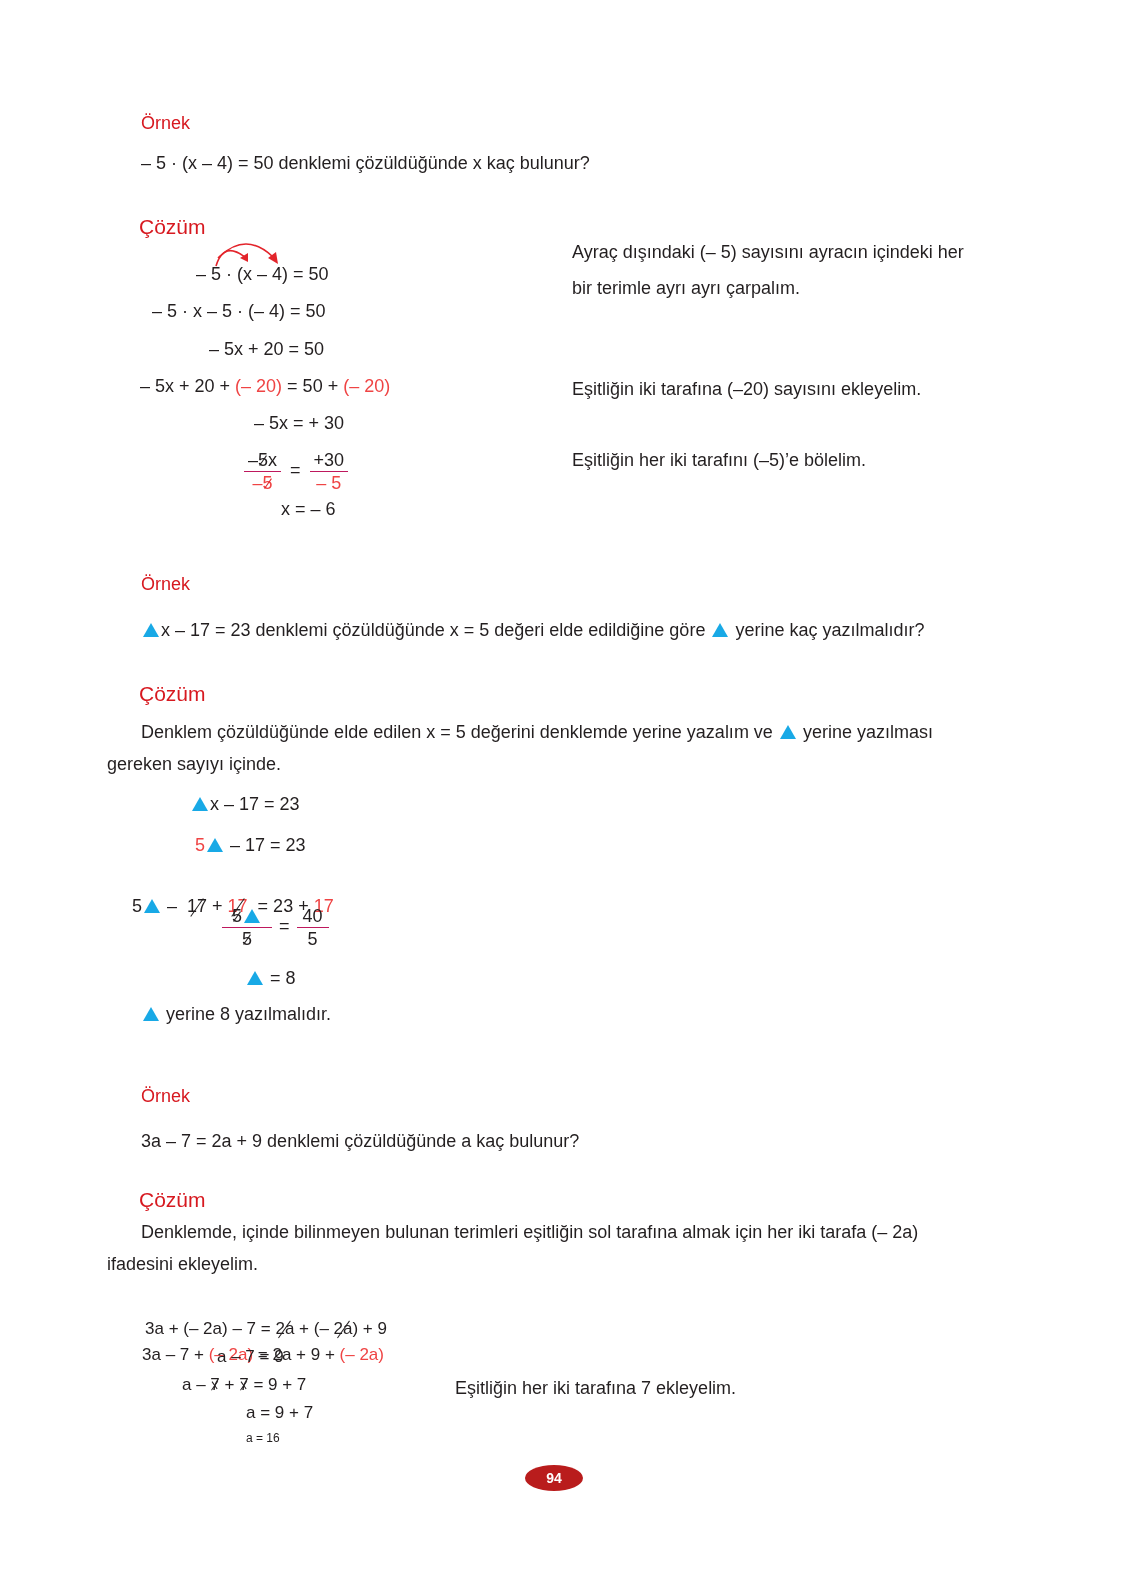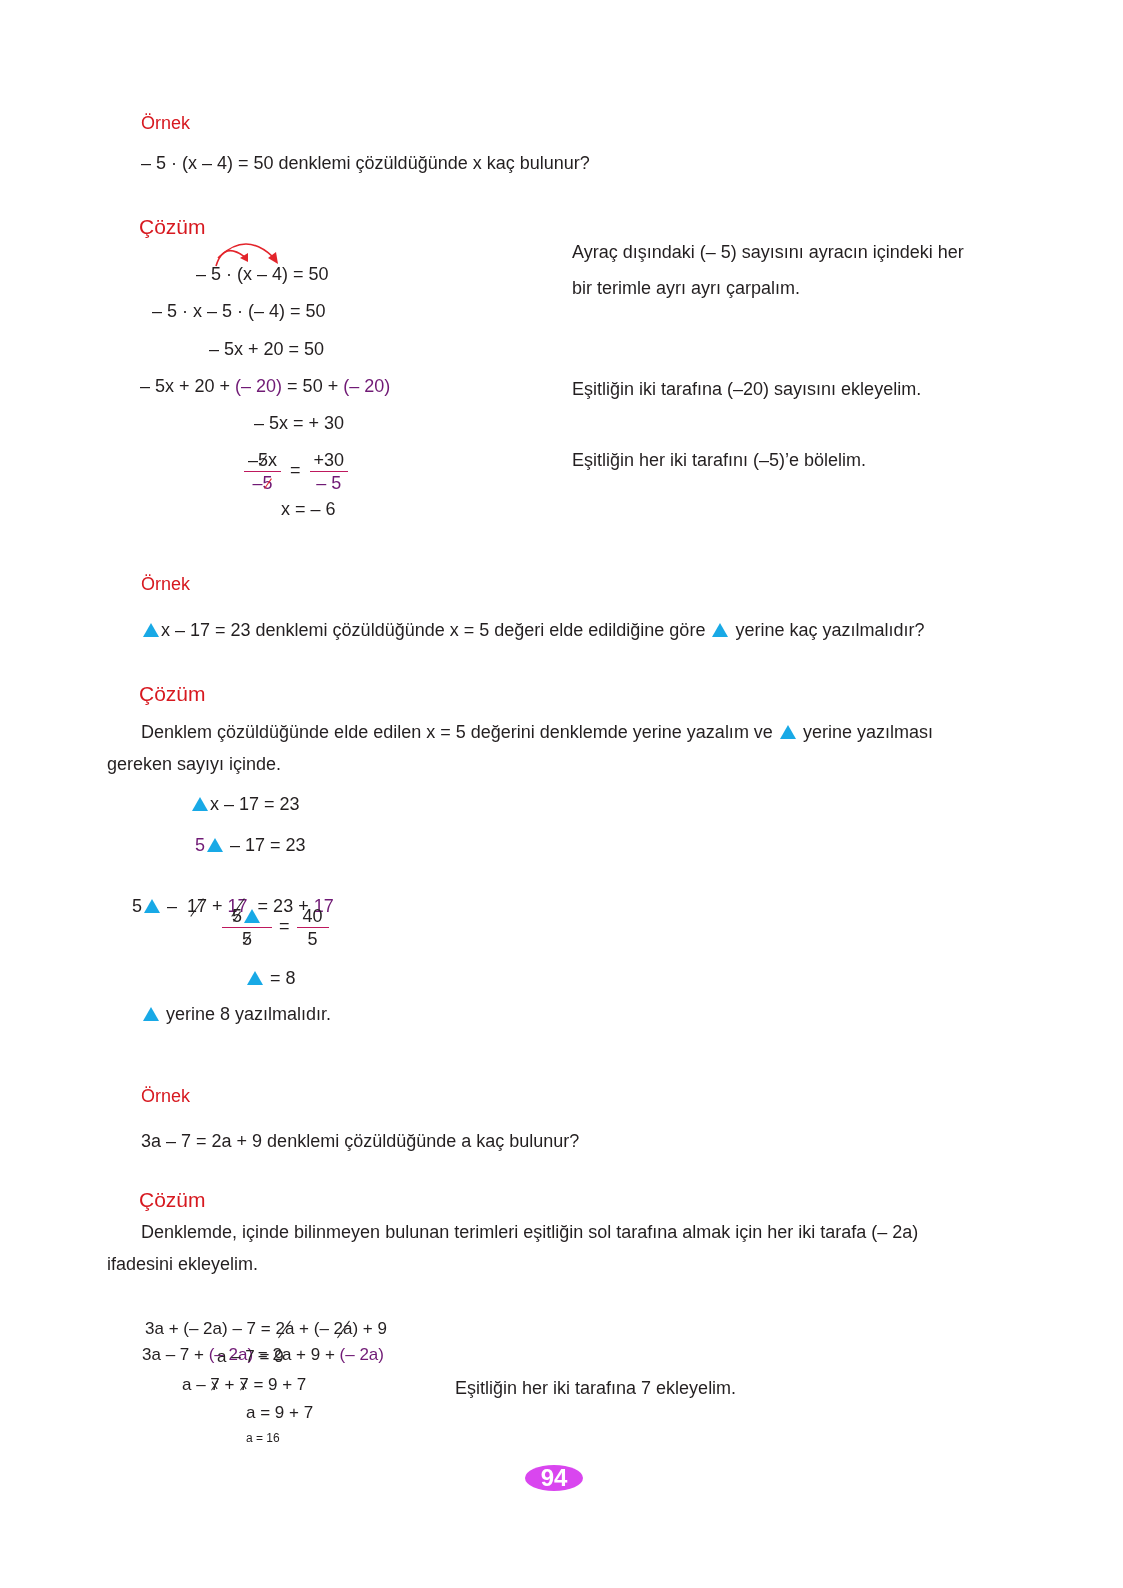--- a/index.html
+++ b/index.html
@@ -2,34 +2,34 @@
 <html><head>
 <meta charset="utf-8">
 <style>
   html, body { margin: 0; padding: 0; background: #ffffff; }
   body { width: 1123px; height: 1588px; position: relative; overflow: hidden;
          font-family: "Liberation Sans", sans-serif; color: #231f20; }
   .abs { position: absolute; white-space: nowrap; }
   .h-ornek { font-weight: normal; color: #d71920; font-size: 18px; }
   .h-cozum { color: #d71920; font-size: 21px; }
   .txt { font-size: 18px; }
-  .red { color: #701a75; }
+  .red { color: #ef4444; }
   .tri { display: inline-block; width: 0; height: 0;
          border-left: 8px solid transparent; border-right: 8px solid transparent;
          border-bottom: 14px solid #18a9e6; vertical-align: -1px; margin: 0 2px; }
   .strike { position: relative; display: inline-block; }
   .strike::after { content: ""; position: absolute; left: -1px; right: -1px; top: 50%;
                    border-top: 1.3px solid #231f20; transform: rotate(-55deg); }
   .strike.r::after { border-top-color: #e3242b; }
   .strike.x::before { content: ""; position: absolute; left: 0; right: 0; top: 50%;
                       border-top: 1.3px solid #231f20; transform: rotate(55deg); }
   .frac { display: inline-flex; flex-direction: column; align-items: center; vertical-align: middle; }
   .frac .num { padding: 0 4px; border-bottom: 1px solid #be185d; line-height: 22px; }
   .frac .den { padding: 0 4px; line-height: 22px; }
-  .page-badge { background: #d946ef; color: #fff; font-weight: bold; font-size: 24px;
+  .page-badge { background: #b91c1c; color: #fff; font-weight: bold; font-size: 14px;
                 width: 58px; height: 26px; border-radius: 50%; text-align: center; line-height: 26px; }
 </style>
 </head>
 <body>
 
 <div class="abs h-ornek" style="left:141px;top:113px;">Örnek</div>
 <div class="abs txt" style="left:141px;top:153px;">– 5 · (x – 4) = 50 denklemi çözüldüğünde x kaç bulunur?</div>
 <div class="abs h-cozum" style="left:139px;top:215px;">Çözüm</div>
 
 <svg class="abs" style="left:210px;top:238px;" width="80" height="30">

